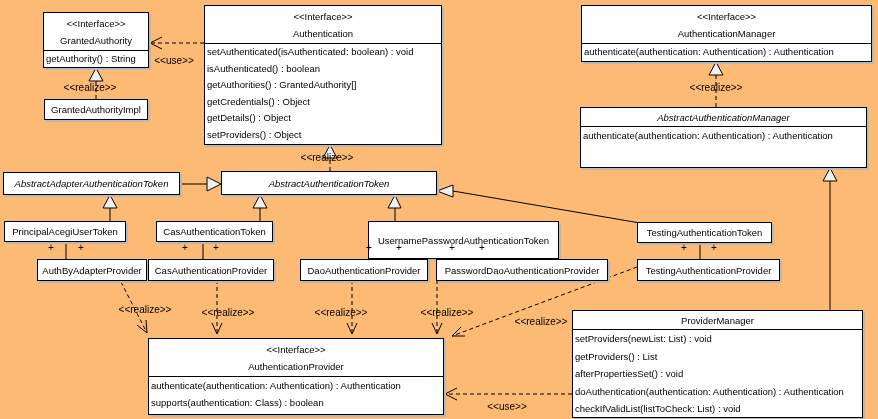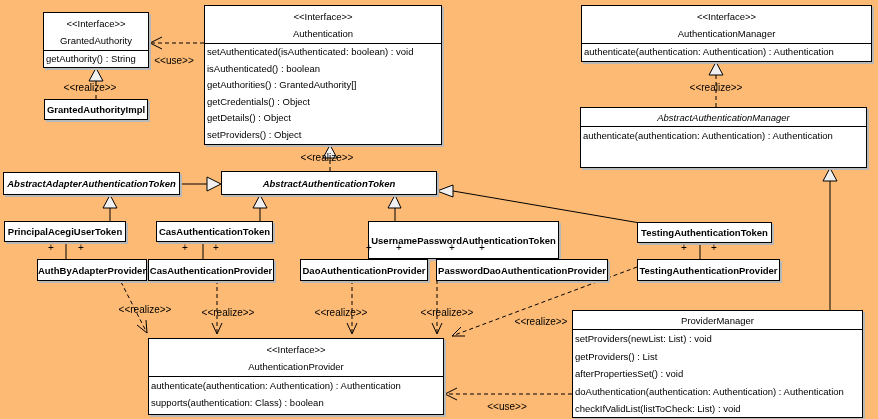--- a/index.html
+++ b/index.html
@@ -7,21 +7,21 @@
     position:relative; width:878px; height:419px;
     background:#fdba74; overflow:hidden;
     font-family:"Liberation Sans", sans-serif;
     font-size:9.5px; color:#000;
   }
   #edges { position:absolute; left:0; top:0; width:878px; height:419px; z-index:1; }
   .uml {
     position:absolute; background:#ffffff; border:1px solid #000;
     box-shadow:2px 2px 0 #b8b8b8; z-index:2; box-sizing:border-box;
   }
-  .uml.simple { display:flex; align-items:center; justify-content:center; white-space:nowrap;font-weight:bold; }
+  .uml.simple { display:flex; align-items:center; justify-content:center; white-space:nowrap; }
   .hdr { text-align:center; }
   .hdr .st { display:block; padding:5px 2px 1px; }
   .hdr .nm { display:block; padding:5px 2px 4px; }
   .hdr1 { text-align:center; padding:4px 2px 3px; white-space:nowrap; }
   .body { border-top:1px solid #000; overflow:hidden; }
   .m { white-space:nowrap; overflow:hidden; padding:0 2px; line-height:16.5px; }
   .rows17 .m { line-height:17px; }
   .rows175 .m { line-height:17.5px; }
   .rows18 .m { line-height:18px; }
   .it { font-style:italic; }

